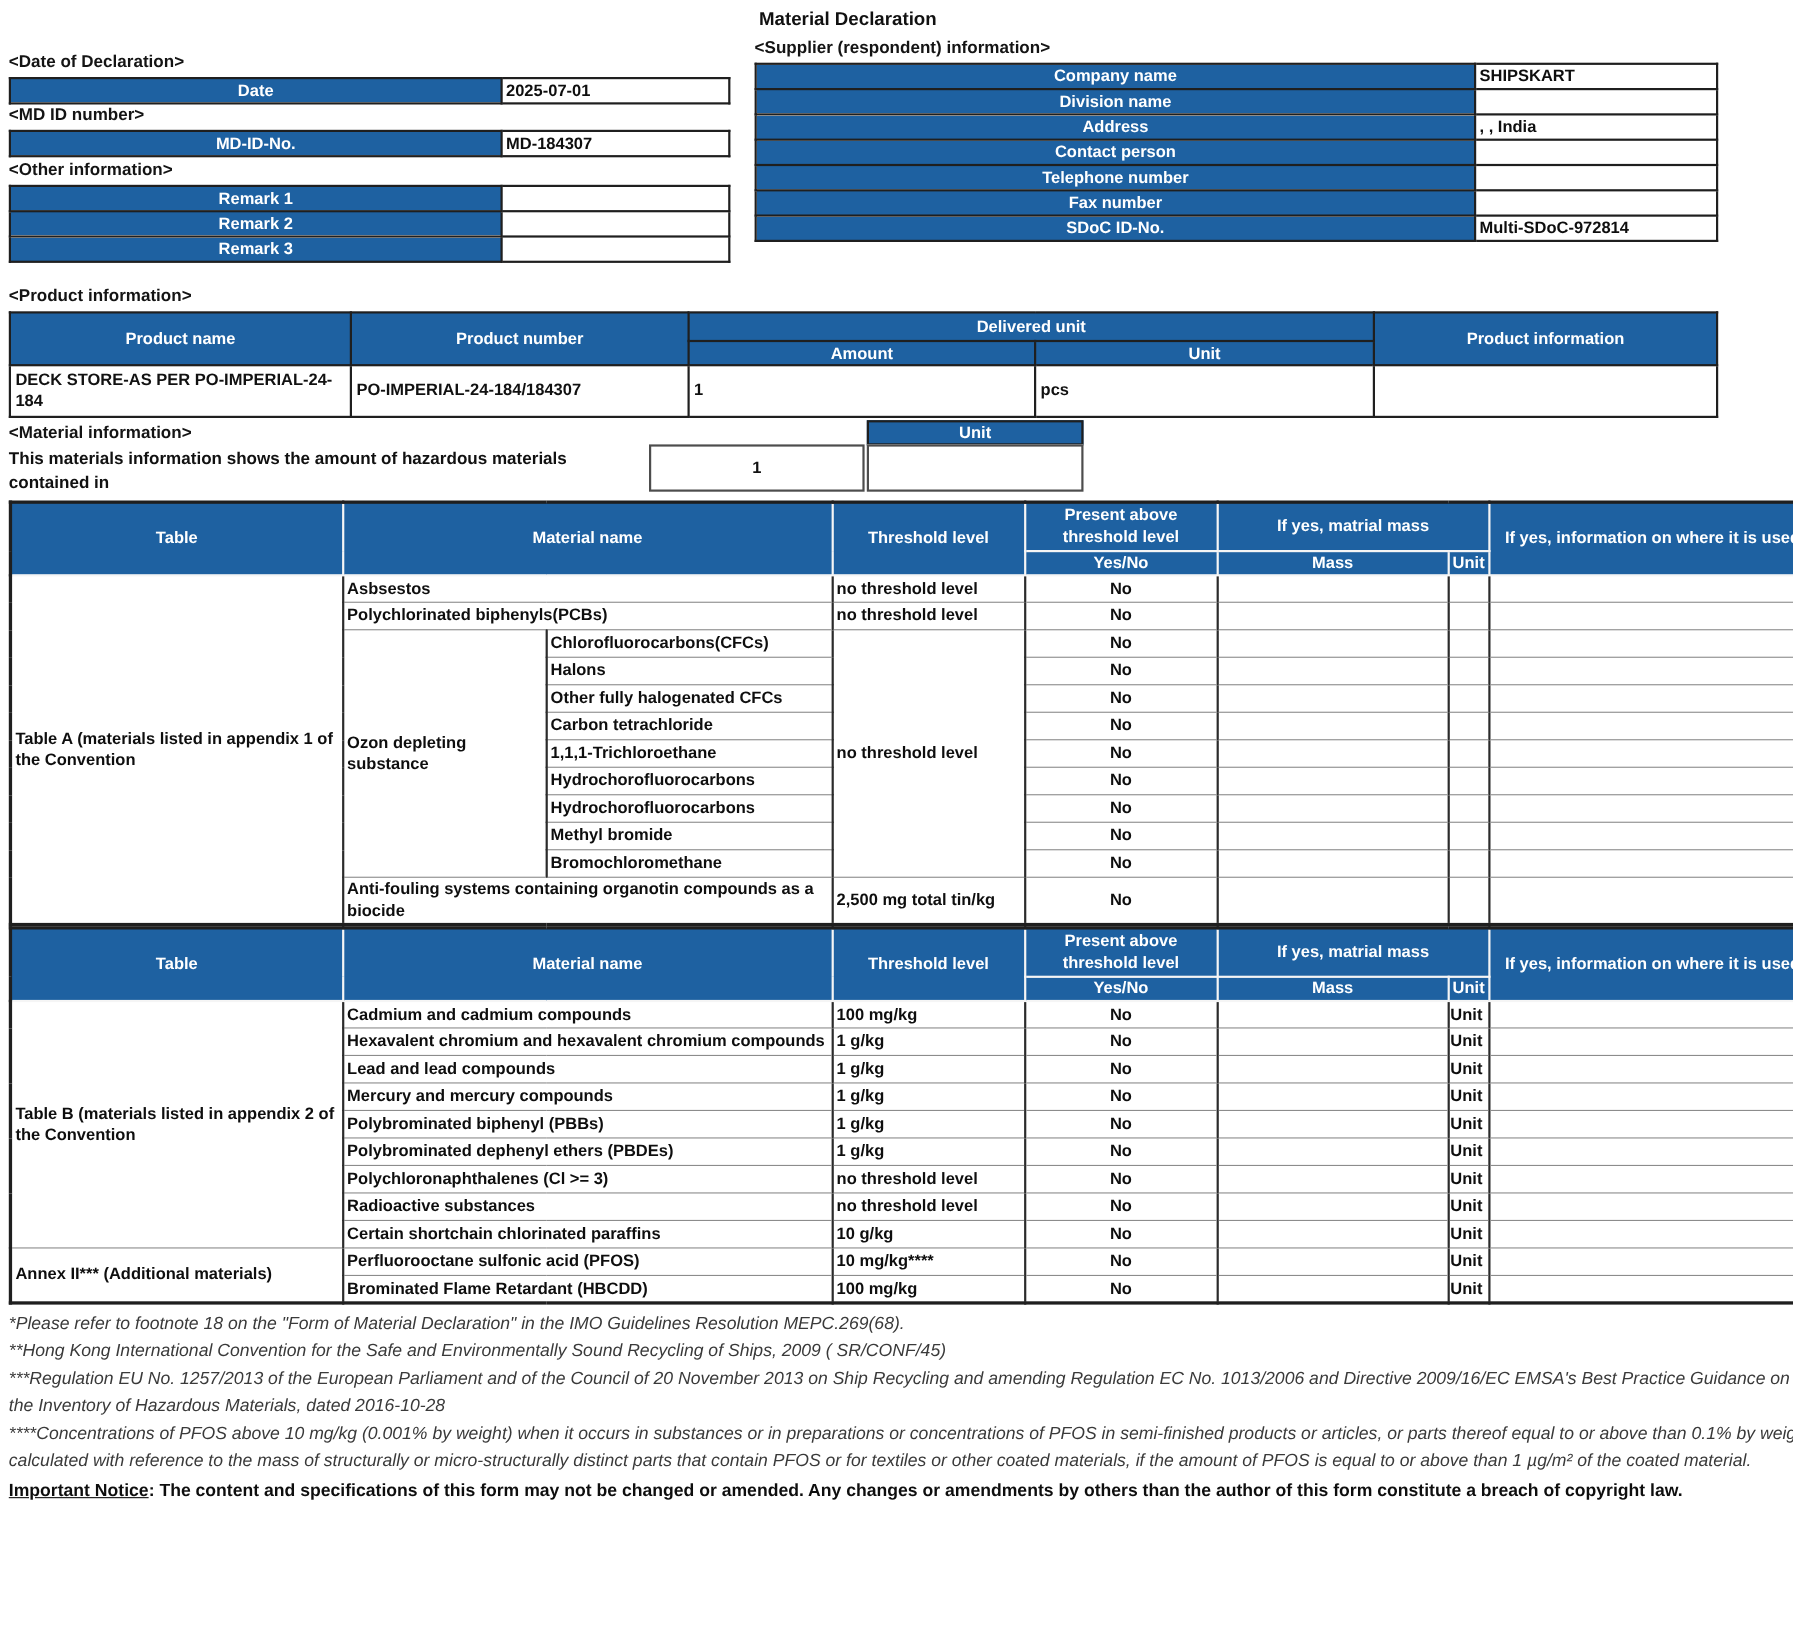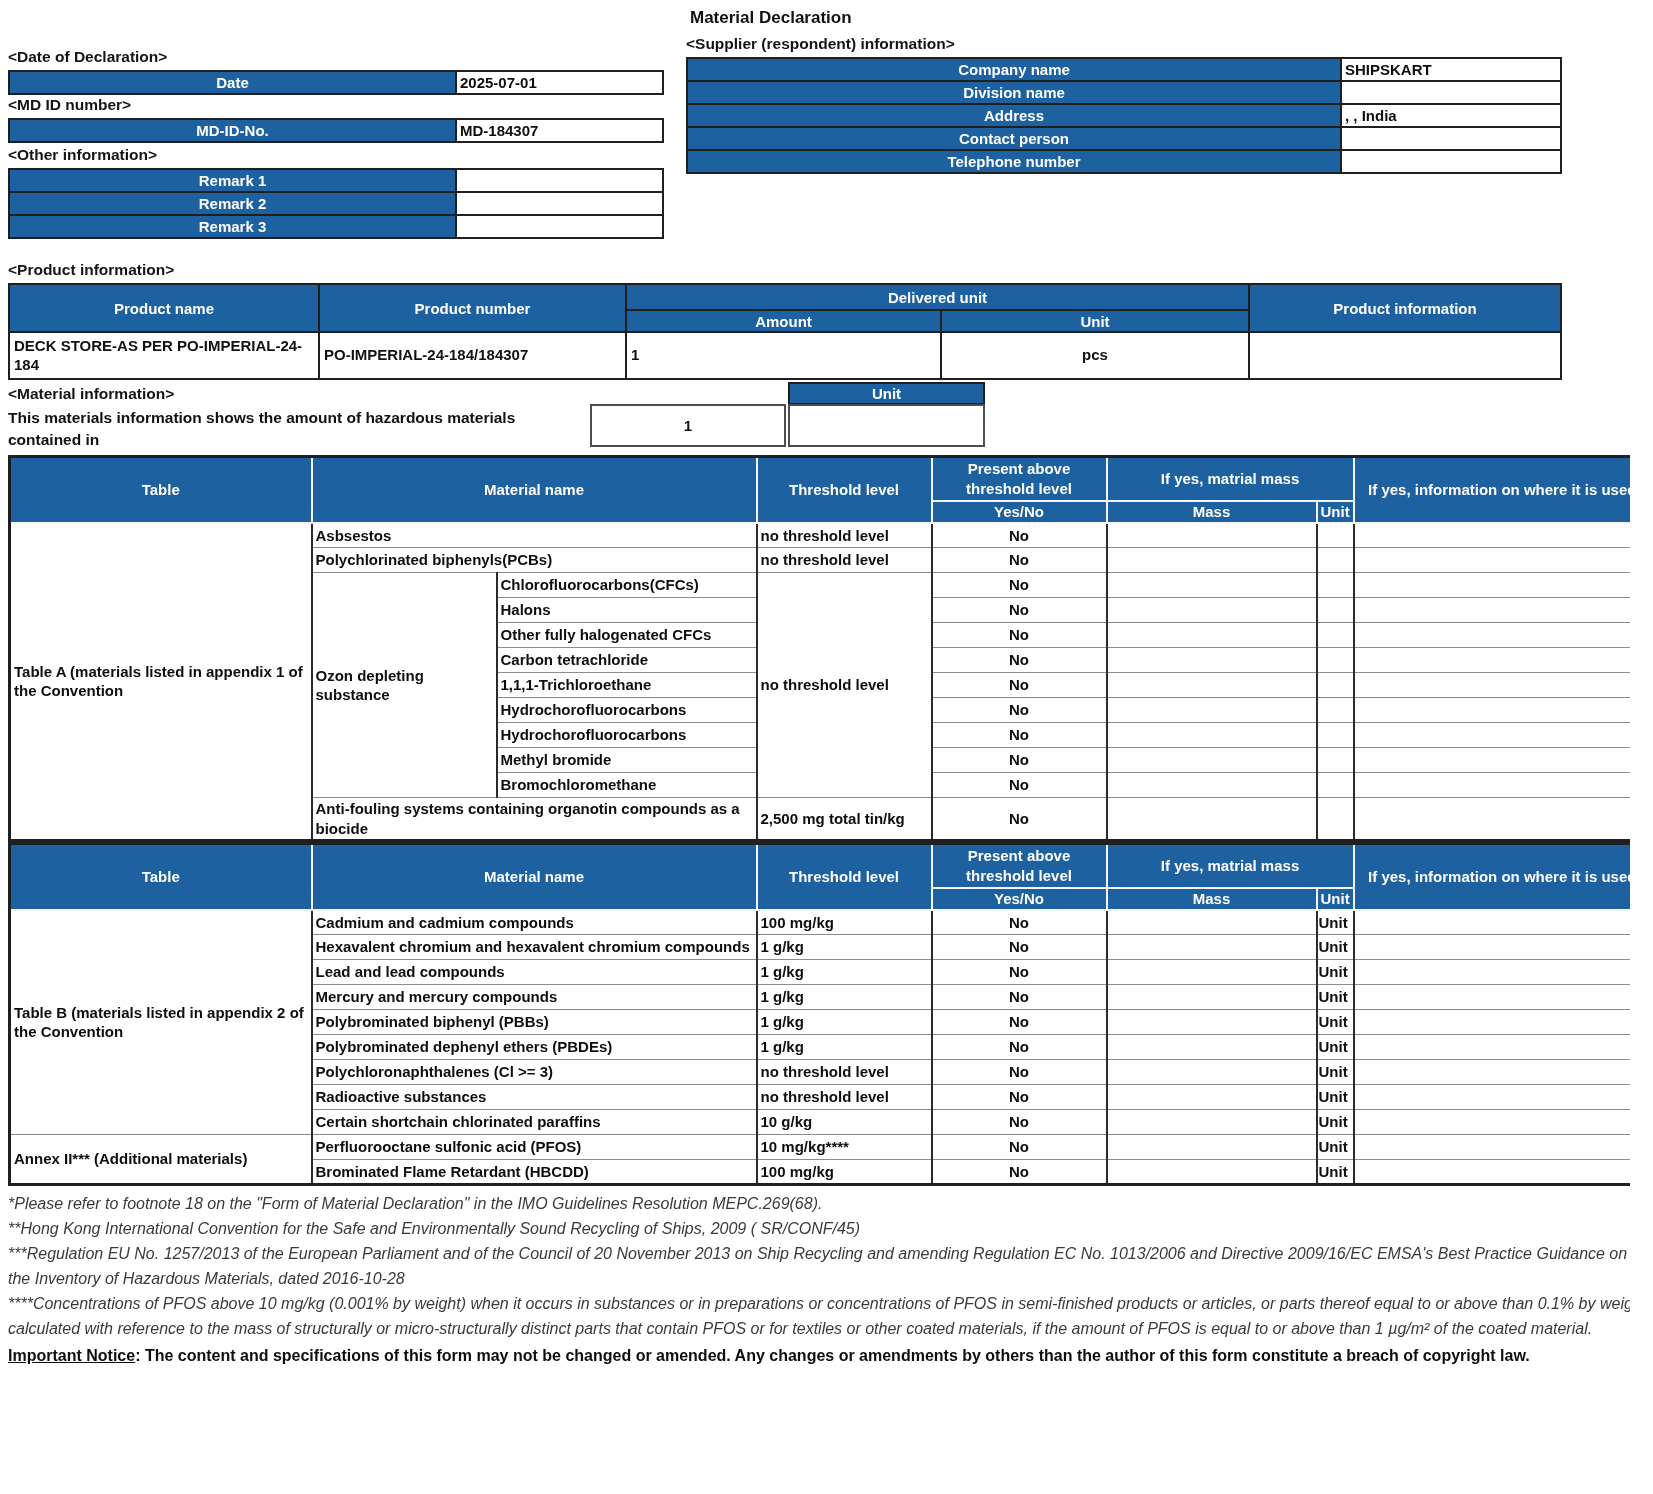--- a/index.html
+++ b/index.html
@@ -30,21 +30,21 @@
   .product-table th {
     background: var(--blue); color: #fff; font-size: 15px; font-weight: 700;
     border: 2px solid #1f1f1f; padding: 0 4px; text-align: center;
   }
   .product-table tr.phr1 th { height: 26px; }
   .product-table tr.phr2 th { height: 22px; }
   .product-table td {
     background: #fff; font-size: 15px; font-weight: 700; border: 2px solid #1f1f1f;
     padding: 1px 4px; height: 47px; vertical-align: middle; line-height: 1.25;
   }
-  .al { text-align: left; }  .ac { text-align: center; }
+  .al { text-align: left; }  .ac { text-align: left; }
 
   
   .mi-desc { position: absolute; left: 8px; top: 407px; width: 575px; font-size: 15.5px; font-weight: 700; line-height: 22px; }
   .mi-box { position: absolute; border: 2px solid #4d4d4d; background: #fff; font-size: 15px; font-weight: 700;
             display: flex; align-items: center; justify-content: center; }
   .mi-unit-header { position: absolute; left: 788px; top: 382px; width: 197px; height: 23px;
             background: var(--blue); border: 2px solid #1f1f1f; color: #fff; font-size: 15px; font-weight: 700;
             display: flex; align-items: center; justify-content: center; }
   .mi-amount { left: 590px; top: 404px; width: 196px; height: 43px; }
   .mi-unit-value { left: 788px; top: 404px; width: 197px; height: 43px; }
@@ -155,20 +155,28 @@
           <th>Address</th>
           <td>, , India</td>
         </tr>
         <tr>
           <th>Contact person</th>
           <td></td>
         </tr>
         <tr>
           <th>Telephone number</th>
           <td></td>
+        </tr>
+        <tr>
+          <th>Fax number</th>
+          <td></td>
+        </tr>
+        <tr>
+          <th>SDoC ID-No.</th>
+          <td>Multi-SDoC-972814</td>
         </tr>
       </tbody>
   </table>
 
   <div class="sec-label" style="left:8px; top:261px;">&lt;Product information&gt;</div>
   <table class="product-table" style="width:1552px;">
     <colgroup>
       <col style="width:310px">
         <col style="width:307px">
         <col style="width:315px">

